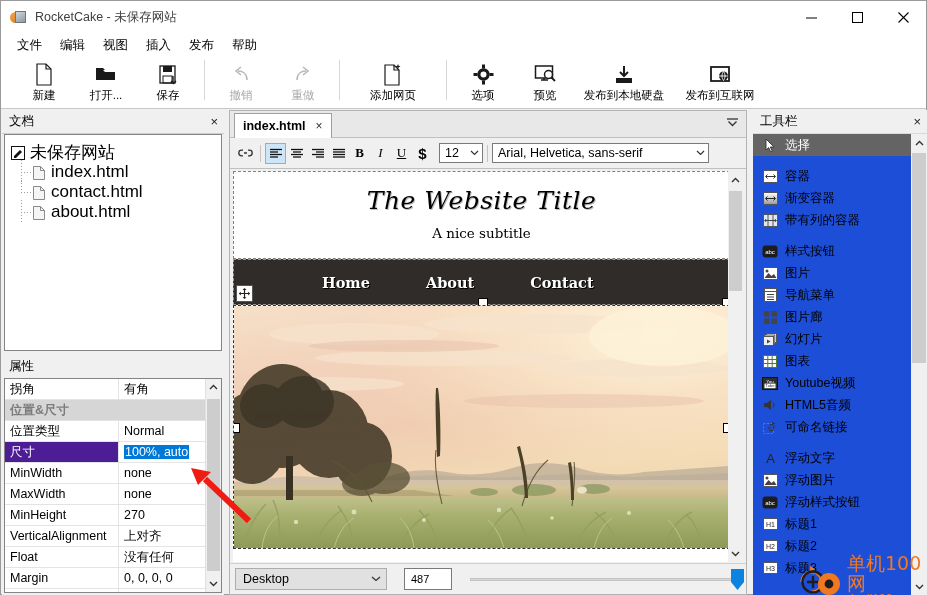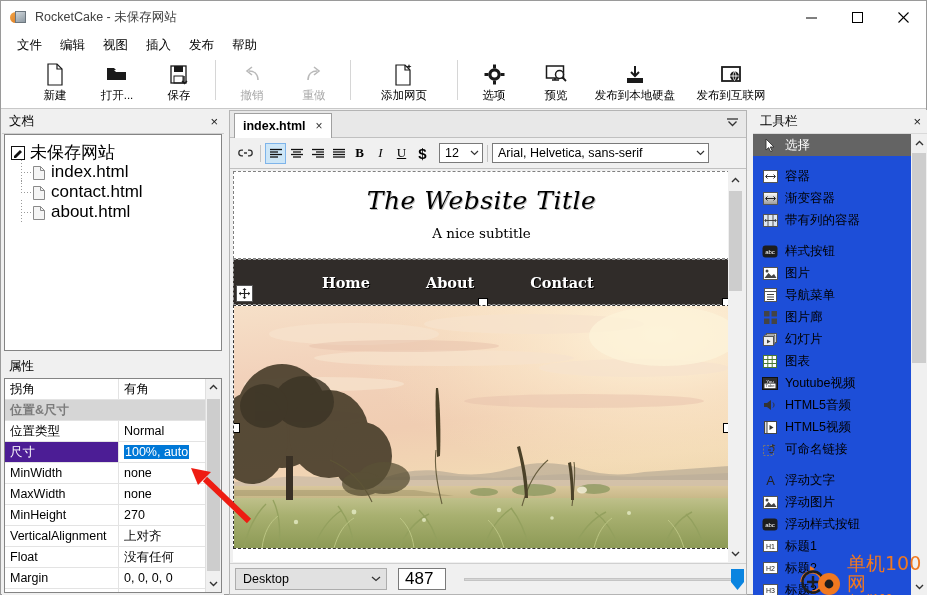--- a/index.html
+++ b/index.html
@@ -25,21 +25,21 @@
   .wbtn svg{display:block;}
 
   
   .menubar{position:absolute;left:0;top:32px;width:100%;height:24px;background:#fff;
            display:flex;align-items:center;padding-left:7px;box-sizing:border-box;}
   .menu-item{padding:3px 9px;font-size:12.5px;color:#000;}
 
   
   .toolbar{position:absolute;left:0;top:56px;width:100%;height:52px;background:#fff;
            border-bottom:1px solid #c8c8c8;box-sizing:border-box;display:flex;align-items:flex-start;
-           padding-left:23px;}
+           padding-left:12px;}
   .tb-btn{width:62px;height:50px;display:flex;flex-direction:column;align-items:center;
           justify-content:flex-start;padding-top:4px;box-sizing:border-box;}
   .tb-btn.wide{width:96px;}
   .tb-ico{height:26px;display:flex;align-items:center;justify-content:center;}
   .tb-lbl{font-size:11.5px;margin-top:1px;white-space:nowrap;}
   .tb-btn.dis .tb-lbl{color:#a8a8a8;}
   .tb-sep{width:1px;height:40px;background:#d6d6d6;margin:3px 5px 0 5px;}
 
   
   .panel-hdr{height:24px;background:#f0f0f0;border-bottom:1px solid #cfcfcf;
@@ -111,21 +111,21 @@
            border:1px solid #555;display:flex;align-items:center;justify-content:center;font-size:10px;}
   .hero{position:relative;height:244px;border:1px dashed #333;box-sizing:border-box;overflow:hidden;}
   .vscroll{position:absolute;right:3px;top:60px;width:15px;bottom:32px;background:#f0f0f0;}
   .vscroll .arr{height:17px;display:flex;align-items:center;justify-content:center;font-size:9px;color:#555;}
   .vscroll .thumb{position:absolute;left:1px;right:1px;top:20px;height:100px;background:#cdcdcd;}
   .statusbar{position:absolute;left:0;bottom:0;width:100%;height:31px;background:#f0f0f0;
              border-top:1px solid #d0d0d0;box-sizing:border-box;display:flex;align-items:center;padding-left:5px;}
   .dev-sel{width:152px;height:22px;background:#e1e1e1;border:1px solid #adadad;box-sizing:border-box;
            display:flex;align-items:center;justify-content:space-between;padding:0 5px 0 7px;font-size:12.5px;}
   .wfield{width:48px;height:22px;background:#fff;border:1px solid #7a7a7a;box-sizing:border-box;
-          margin-left:11px;padding-left:6px;line-height:20px;font-size:17px;}
+          margin-left:17px;padding-left:6px;line-height:20px;font-size:11px;}
   .slider{position:relative;flex:1;height:22px;margin-left:18px;margin-right:0;}
   .slider .track{position:absolute;left:0;right:2px;top:10px;height:3px;background:#d6d6d6;border:1px solid #c4c4c4;box-sizing:border-box;}
   .slider .knob{position:absolute;right:2px;top:1px;width:13px;height:21px;background:#0a84e0;
                 clip-path:polygon(0 0,100% 0,100% 62%,50% 100%,0 62%);}
 
   
   .toolbox{position:absolute;left:752px;top:109px;width:174px;height:485px;background:#f0f0f0;}
   .tbx-list{position:absolute;left:0;top:24px;right:0;bottom:0;background:#fff;overflow:hidden;}
   .tbx-inner{position:absolute;left:0;top:0;right:16px;bottom:0;background:#1d4ed8;}
   .tbx-item{display:flex;align-items:center;height:22px;padding-left:8px;font-size:12.5px;box-sizing:border-box;}
@@ -813,30 +813,20 @@
         <div class="tbx-item">
           <span class="ti">
             <svg width="14" height="12" viewBox="0 0 14 12">
                 <path d="M1 4h3l4-3v10L4 8H1Z" fill="#333"></path>
                 <path d="M10 3.5c1.4 1.5 1.4 3.5 0 5" stroke="#333" stroke-width="1" fill="none"></path>
               </svg>
           </span>
           <span>HTML5音频</span>
         </div>
 
-        <div class="tbx-item">
-          <span class="ti">
-            <svg width="13" height="13" viewBox="0 0 13 13">
-                <rect x="0.5" y="0.5" width="12" height="12" fill="#fff" stroke="#444"></rect>
-                <rect x="0.5" y="0.5" width="2.5" height="12" fill="#ddd" stroke="#444"></rect>
-                <path d="M5.5 4l4 2.5-4 2.5Z" fill="#333"></path>
-              </svg>
-          </span>
-          <span>HTML5视频</span>
-        </div>
 
         <div class="tbx-item">
           <span class="ti">
             <svg width="14" height="13" viewBox="0 0 14 13">
                 <rect x="0.5" y="2.5" width="10" height="10" fill="none" stroke="#777" stroke-dasharray="2 1.5"></rect>
                 <path d="M5 7h3M6.5 4.5a2.5 2.5 0 113.5 3.5M10 9a2.5 2.5 0 01-3.5 0" stroke="#333" stroke-width="1.1" fill="none"></path>
                 <path d="M9 1l3.5 1.5L9 4Z" fill="#333"></path>
               </svg>
           </span>
           <span>可命名链接</span>

